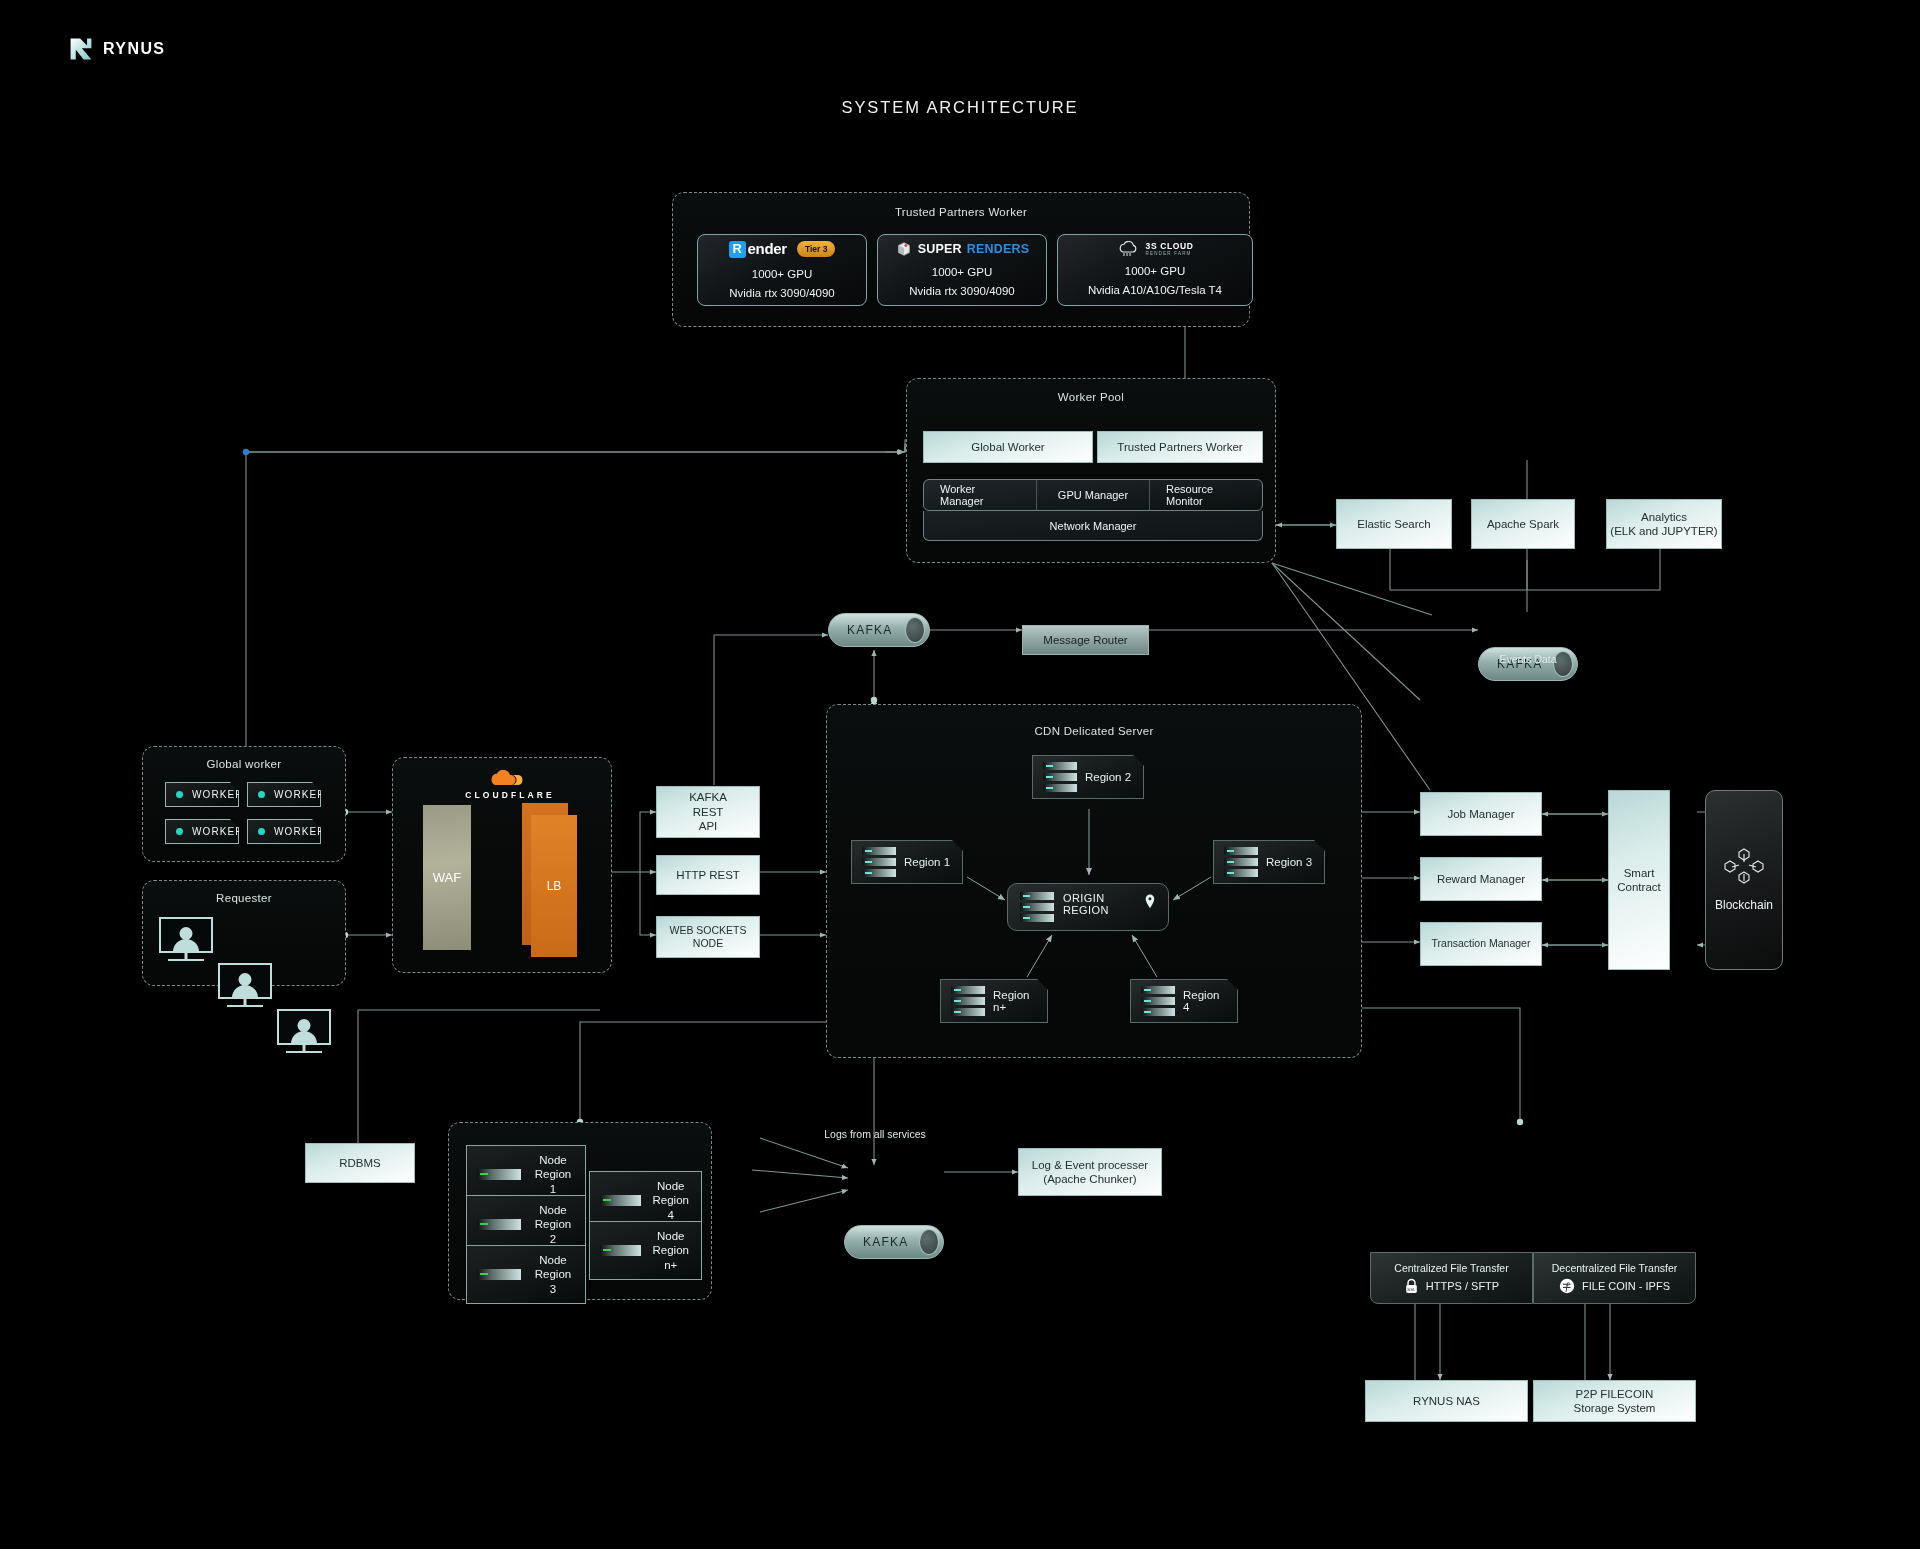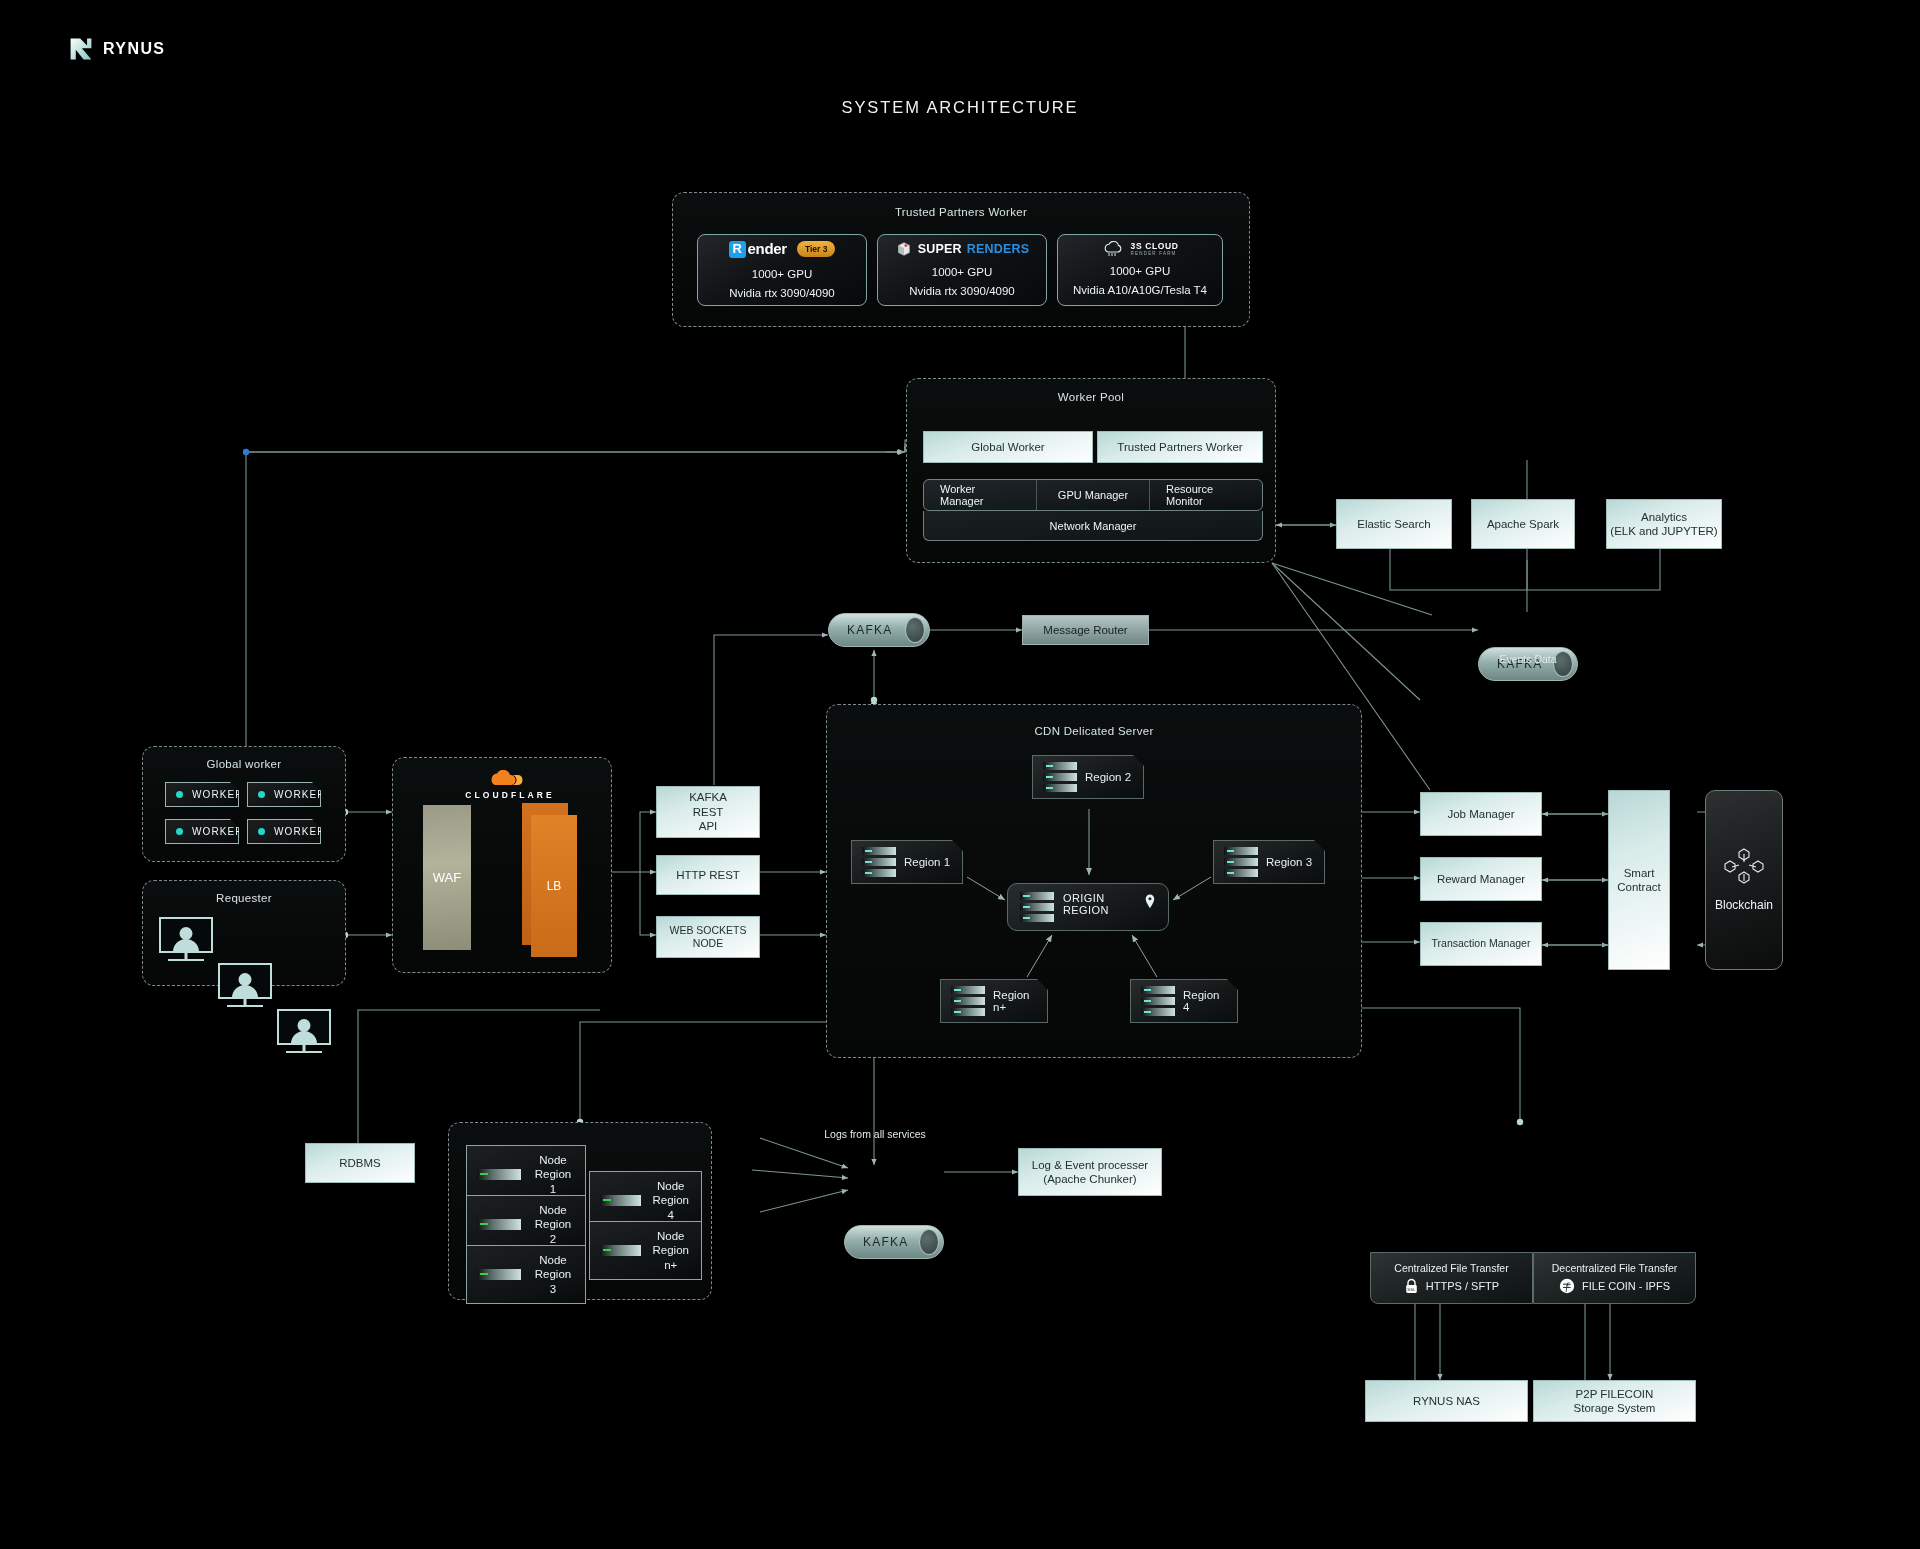--- a/index.html
+++ b/index.html
@@ -188,20 +188,21 @@
     background: linear-gradient(180deg,#e08227,#c96b18);
     color:#fff; font-size: 12px; display:flex; align-items:center; justify-content:center;
   }
 
   
   .router {
     background: linear-gradient(180deg, #b5c6c4 0%, #8da3a1 55%, #6f8684 100%);
     color: #16201f; font-size: 11.5px;
     display:flex; align-items:center; justify-content:center;
     border: 1px solid #9fb3b1;
+    margin-top: 10px;
   }
 
   
   .wpbar {
     background: linear-gradient(175deg, #20252a 0%, #14191b 60%, #0b0f10 100%);
     border: 1px solid #6f8280; border-radius: 6px;
     display: flex; color:#eef5f5; font-size: 11px;
   }
   .wpbar .cell { flex:1; display:flex; align-items:center; justify-content:center; padding: 8px 16px;}
   .wpbar .cell + .cell { border-left: 1px solid #4a5756; }
@@ -396,21 +397,21 @@
               <circle cx="12" cy="6.2" r="1.6" fill="#e23b3b"></circle>
             </svg>
           <span class="sup">SUPER</span>
             <span class="ren">RENDERS</span>
         </span>
       </div>
       <div>1000+ GPU</div>
       <div>Nvidia rtx 3090/4090</div>
     </div>
 
-    <div class="abs partner" style="left:384px; top:41px; width:166px; height:72px;">
+    <div class="abs partner" style="left:384px; top:41px; width:196px; height:72px;">
       <div class="logorow">
         <span class="cloud3s">
           <svg width="24" height="16" viewBox="0 0 24 16">
               <path d="M6,11 a4,4 0 0 1 1,-7.8 a5,5 0 0 1 9.4,1.2 a3.4,3.4 0 0 1 -0.4,6.6 z" fill="none" stroke="#dfe8e8" stroke-width="1.1"></path>
               <path d="M7,12 l0,3 M10,12 l0,3 M13,12 l0,3" stroke="#dfe8e8" stroke-width="1"></path>
             </svg>
           <span class="txt">
             <span class="t1">3S CLOUD</span>
             <span class="t2">RENDER FARM</span>
           </span>

